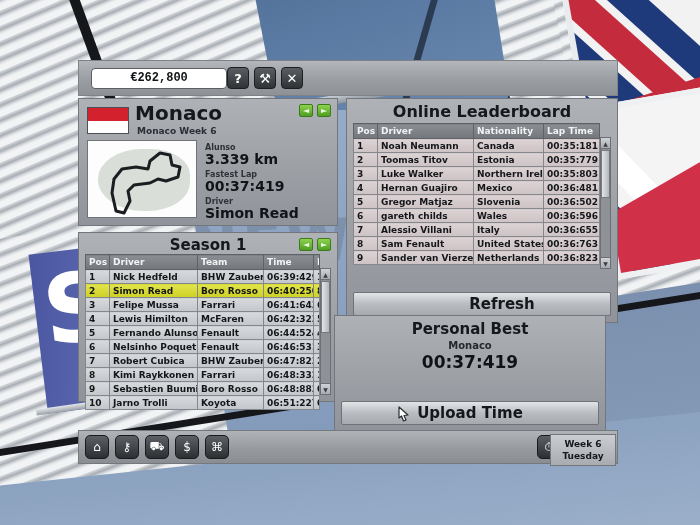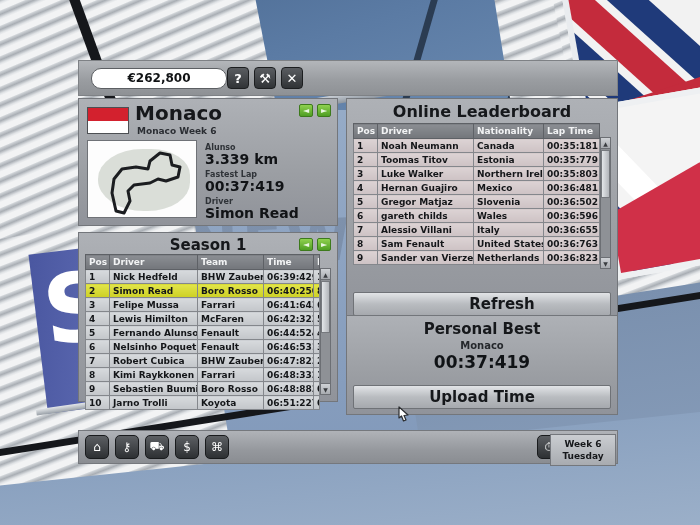--- a/index.html
+++ b/index.html
@@ -104,23 +104,23 @@
     position: absolute; left: 78px; top: 60px; width: 540px; height: 420px;
   }
   .titlebar {
     position: absolute; left: 0; top: 0; width: 540px; height: 36px;
     background: linear-gradient(#b3b6ba, #9a9da1 55%, #8e9195);
     border: 1px solid #7e8185;
     display: flex; align-items: center;
   }
   .money {
     margin-left: 12px; width: 136px; height: 21px;
-    background: #ffffff; border: 1px solid #5c5f63; border-radius: 10px;
+    background: #ffffff; border: 1px solid #5c5f63; border-radius: 4px;
     display: flex; align-items: center; justify-content: center;
-    font-size: 12px; font-weight: bold; color: #101214;
+    font-size: 12px; font-weight: bold; color: #101214; font-family: Liberation Mono, monospace;
   }
   .apptitle {
     flex: 1; text-align: center; font-size: 17px; font-weight: bold;
     color: #1b1d20; letter-spacing: .2px; margin-left: -24px;
   }
   .winbtns { display: flex; gap: 5px; margin-right: 9px; }
   .wbtn {
     width: 22px; height: 22px; border-radius: 4px;
     background: linear-gradient(#5a5d61, #303336);
     border: 1px solid #1c1e20;
@@ -174,21 +174,21 @@
   .stat { position: absolute; left: 126px; }
   .stat .lbl { font-size: 8px; font-weight: bold; color: #2f3338; }
   .stat .val { font-size: 14px; font-weight: bold; color: #111316; line-height: 1.1; }
   .s1 { top: 44px; } .s2 { top: 71px; } .s3 { top: 98px; }
 
   
   #season { left: 0; top: 172px; width: 260px; height: 170px; }
   
   #lb { left: 268px; top: 38px; width: 272px; height: 225px; }
   
-  #pb { left: 268px; top: 255px; width: 272px; height: 100px; }
+  #pb { left: 256px; top: 255px; width: 272px; height: 116px; }
 
   
   .tblwrap { position: absolute; left: 6px; right: 6px; }
   table { border-collapse: collapse; width: calc(100% - 11px); table-layout: fixed; }
   th {
     background: linear-gradient(#8b8e93, #73767b);
     color: #f2f3f4; font-size: 9px; font-weight: bold; text-align: left;
     padding: 2px 3px; border: 1px solid #5e6166; white-space: nowrap; overflow: hidden;
   }
   td {

